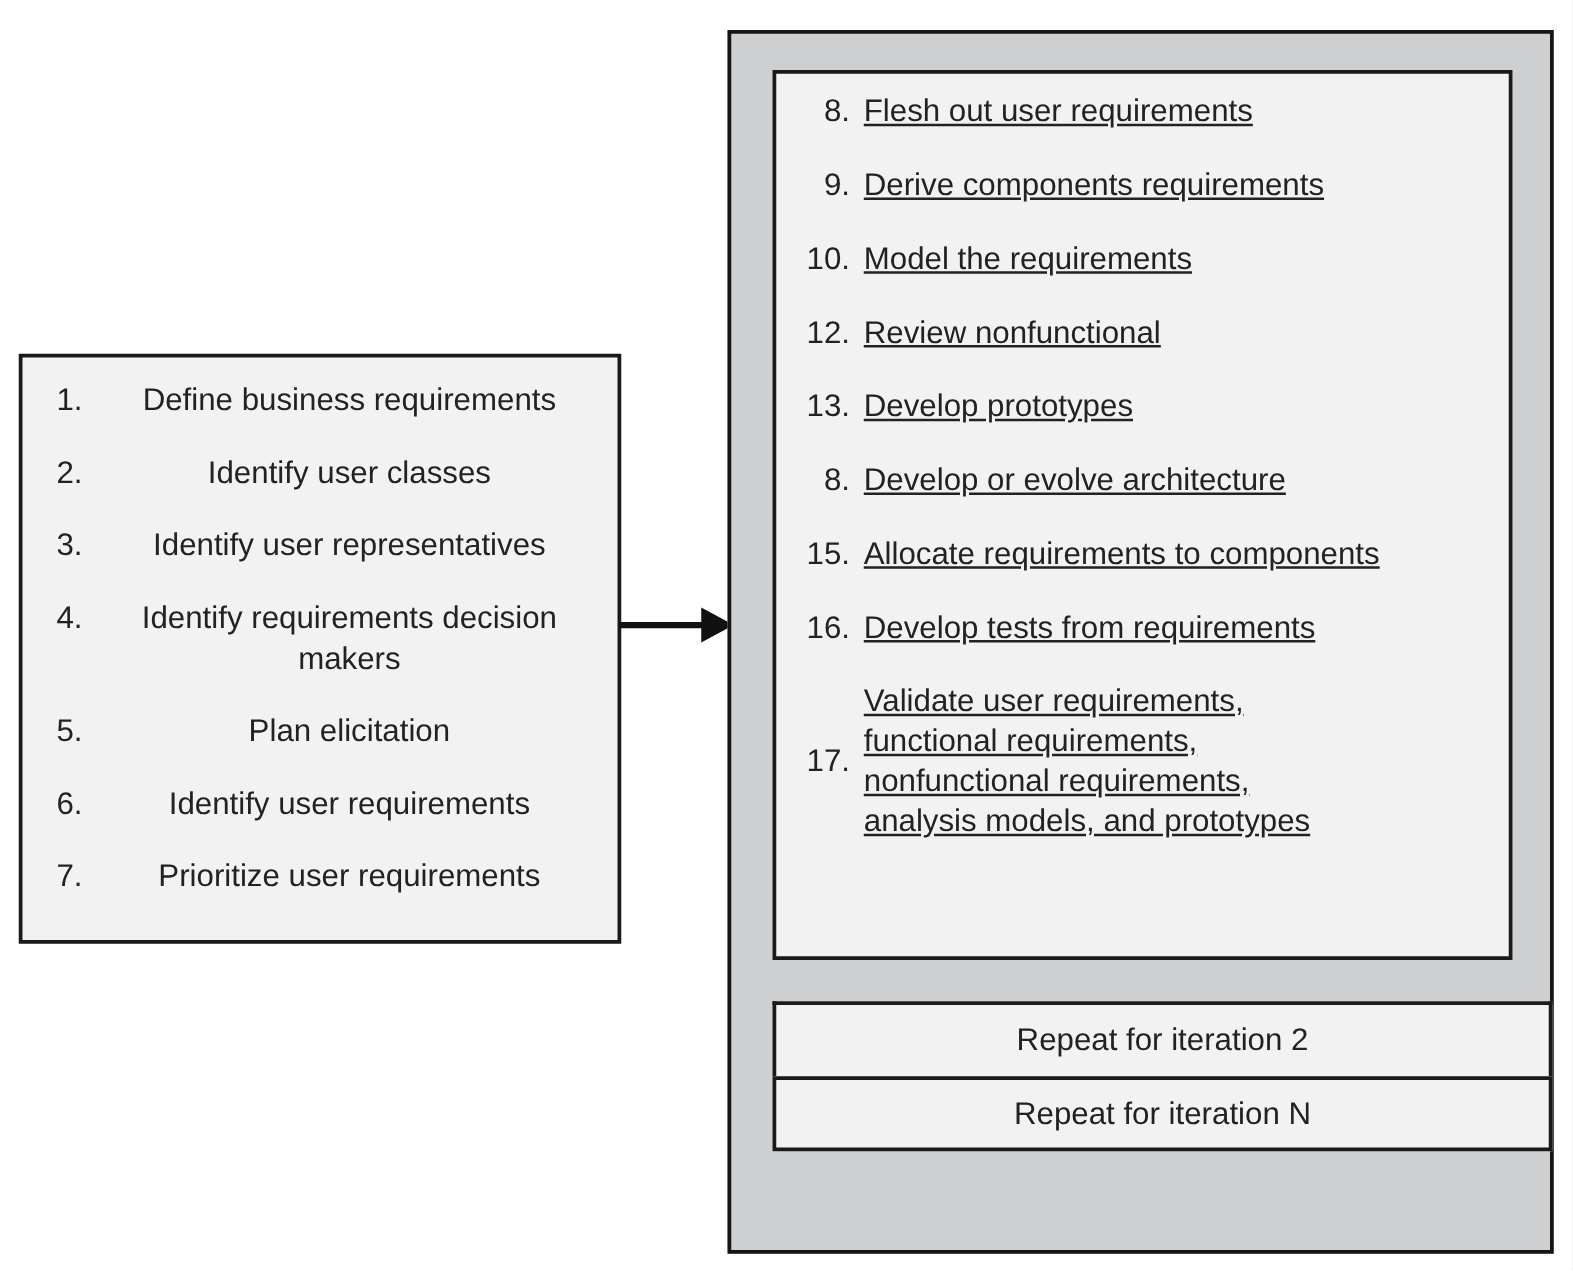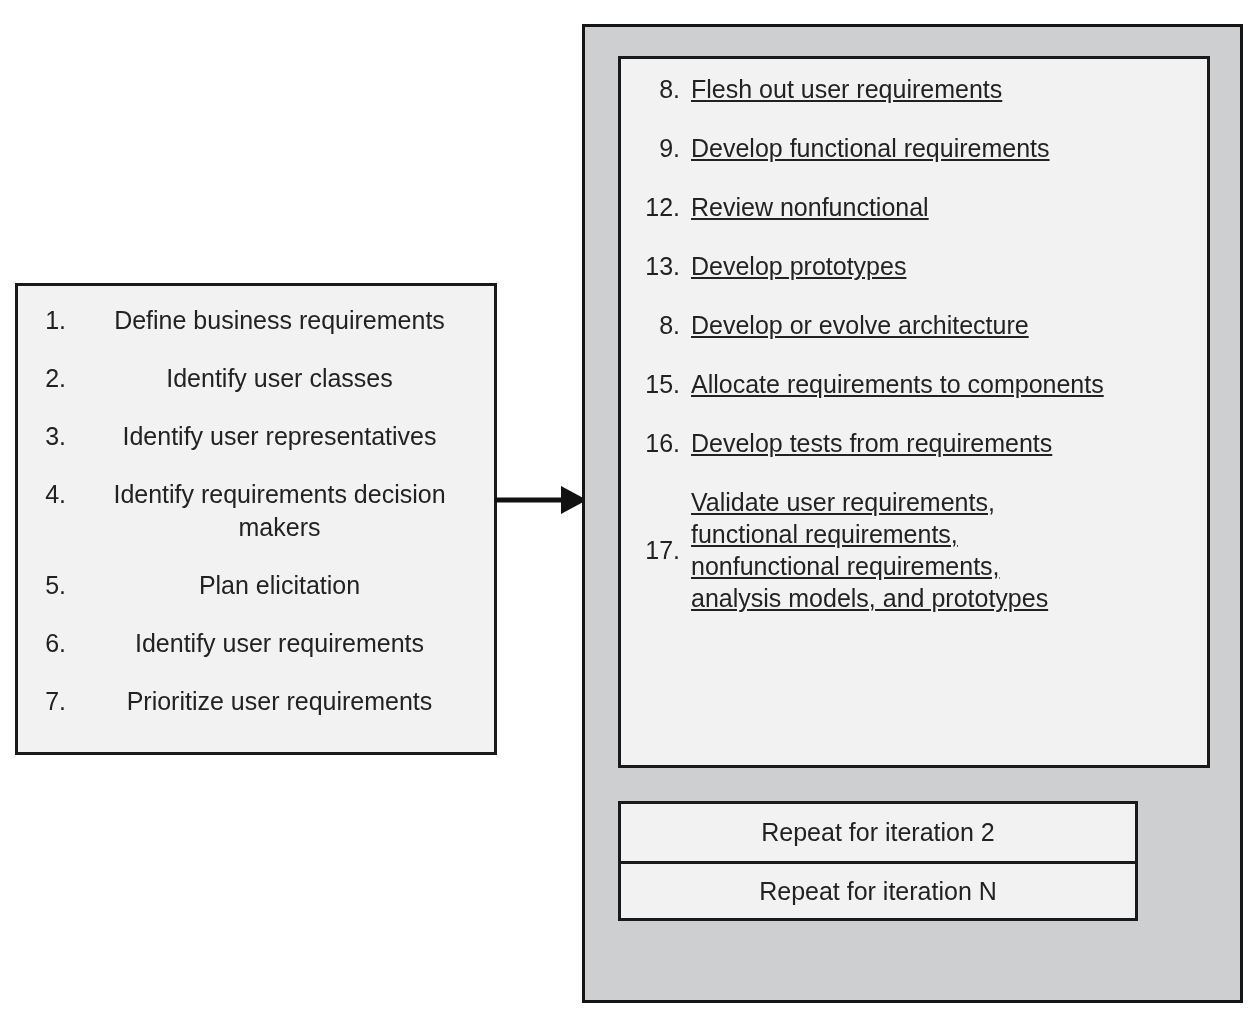--- a/index.html
+++ b/index.html
@@ -110,21 +110,21 @@
     flex: 1 1 auto;
     white-space: pre-line;
     text-decoration: underline;
   }
 
   
   .repeat-stack {
     position: absolute;
     left: 33px;
     top: 774px;
-    width: 520px;
+    width: 624px;
   }
   .repeat-bar {
     background: #F2F2F2;
     border: 3px solid #1A1A1A;
     border-bottom-width: 0;
     box-sizing: border-box;
     height: 60px;
     display: flex;
     align-items: center;
     justify-content: center;
@@ -195,21 +195,25 @@
 
     <div class="activity-box">
       <div class="activity-list">
 
         <div class="activity-item">
           <span class="num">8.</span>
           <span class="txt">Flesh out user requirements</span>
         </div>
         <div class="activity-item">
           <span class="num">9.</span>
-          <span class="txt">Develop functional requirements</span>
+          <span class="txt">Derive components requirements</span>
+        </div>
+        <div class="activity-item">
+          <span class="num">10.</span>
+          <span class="txt">Model the requirements</span>
         </div>
         <div class="activity-item">
           <span class="num">12.</span>
           <span class="txt">Review nonfunctional</span>
         </div>
         <div class="activity-item">
           <span class="num">13.</span>
           <span class="txt">Develop prototypes</span>
         </div>
         <div class="activity-item">

